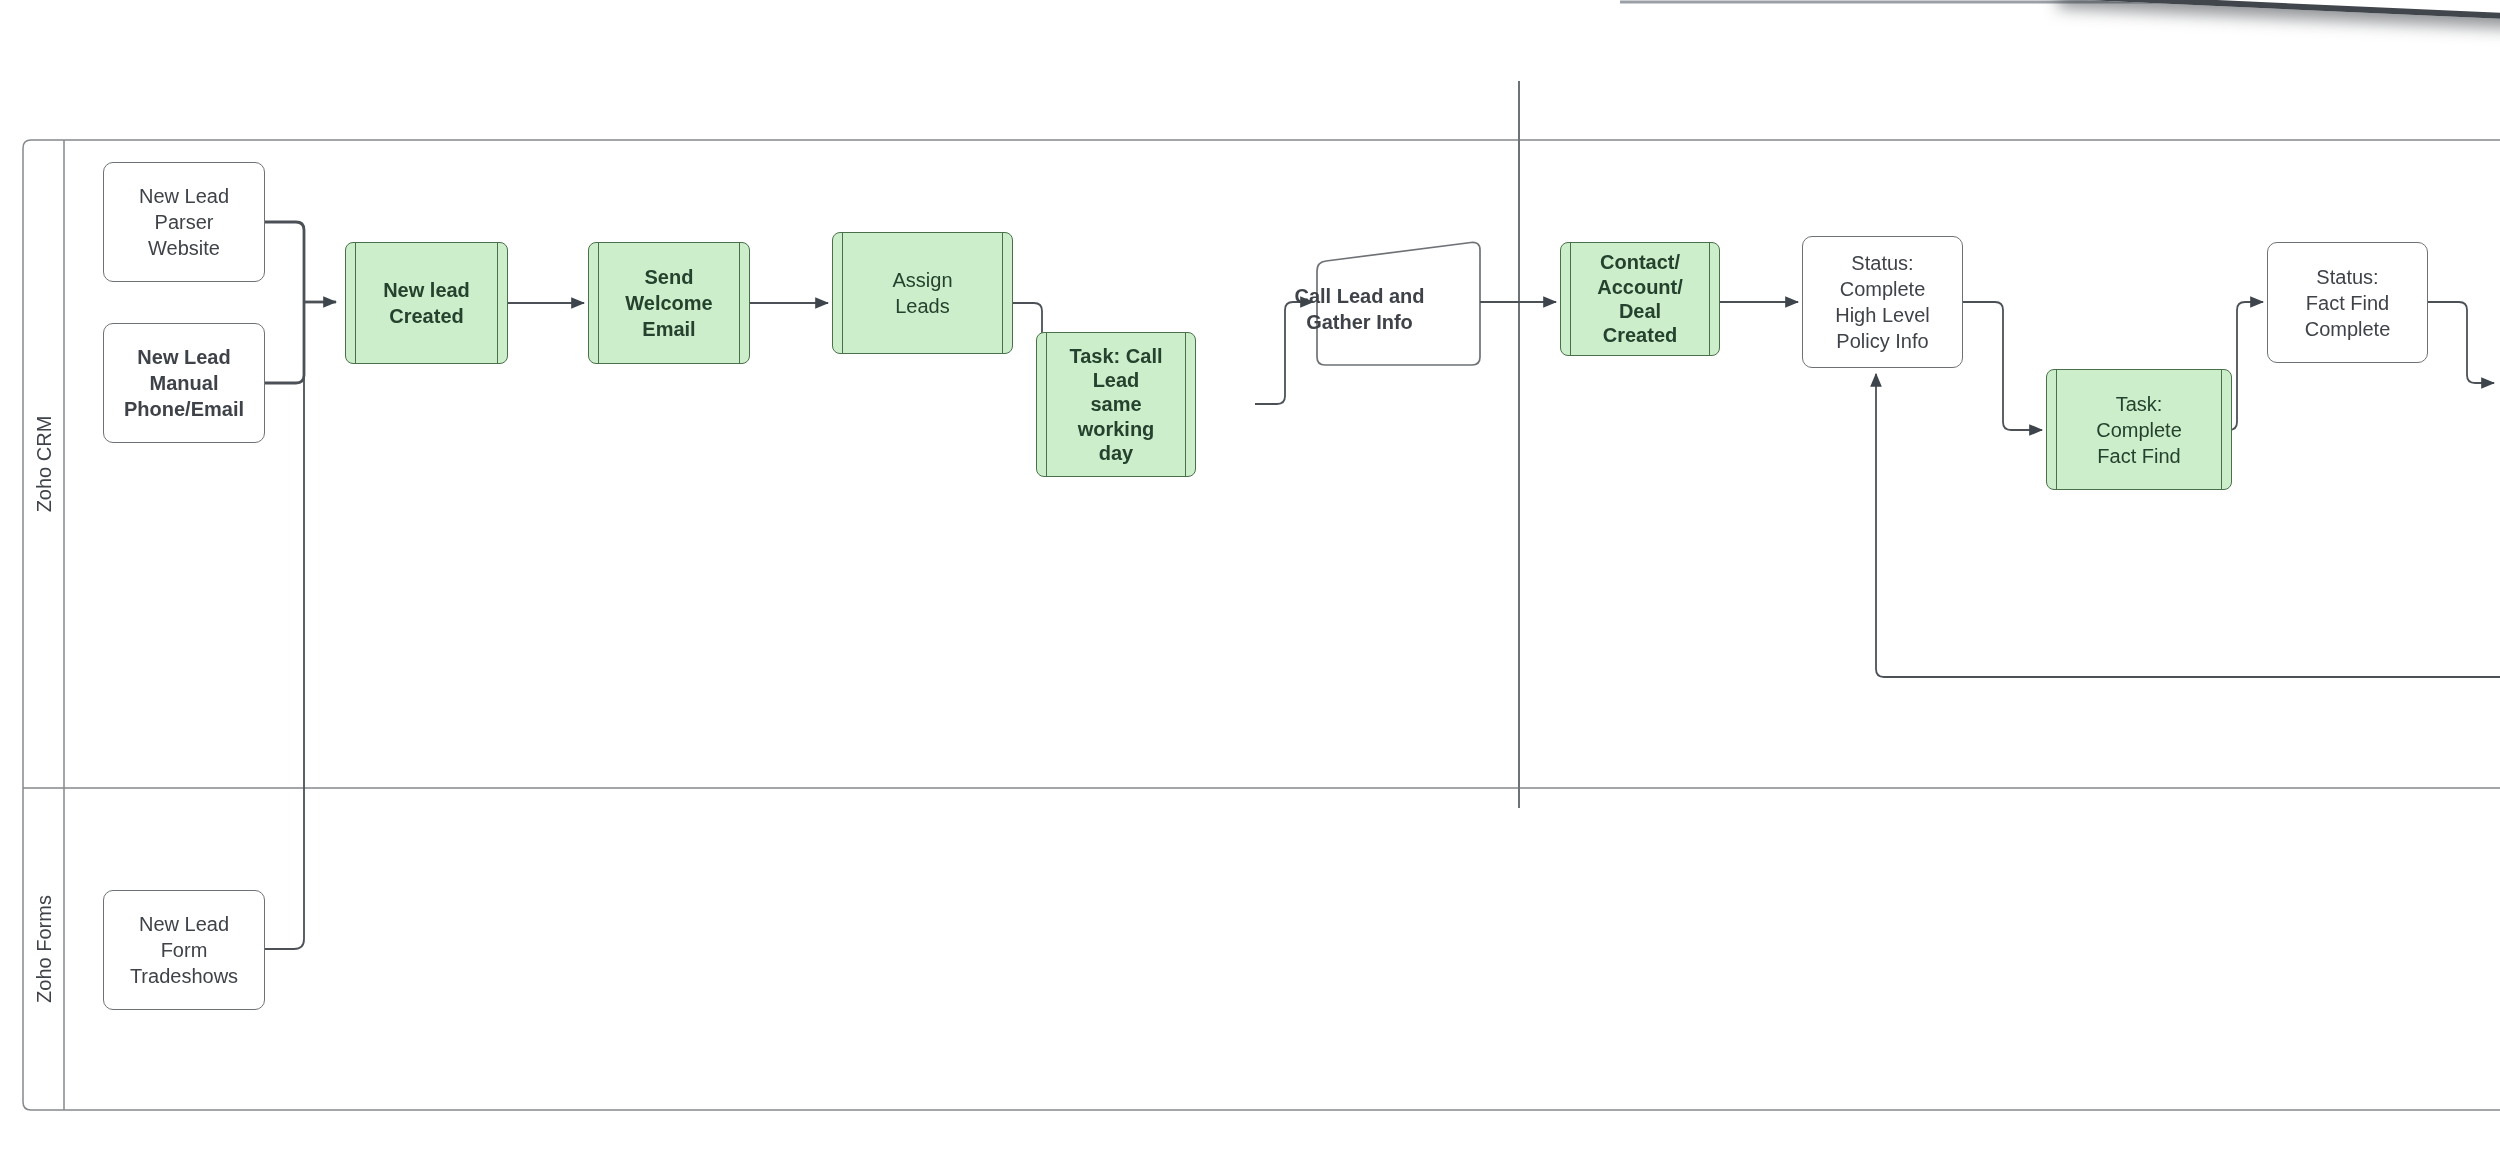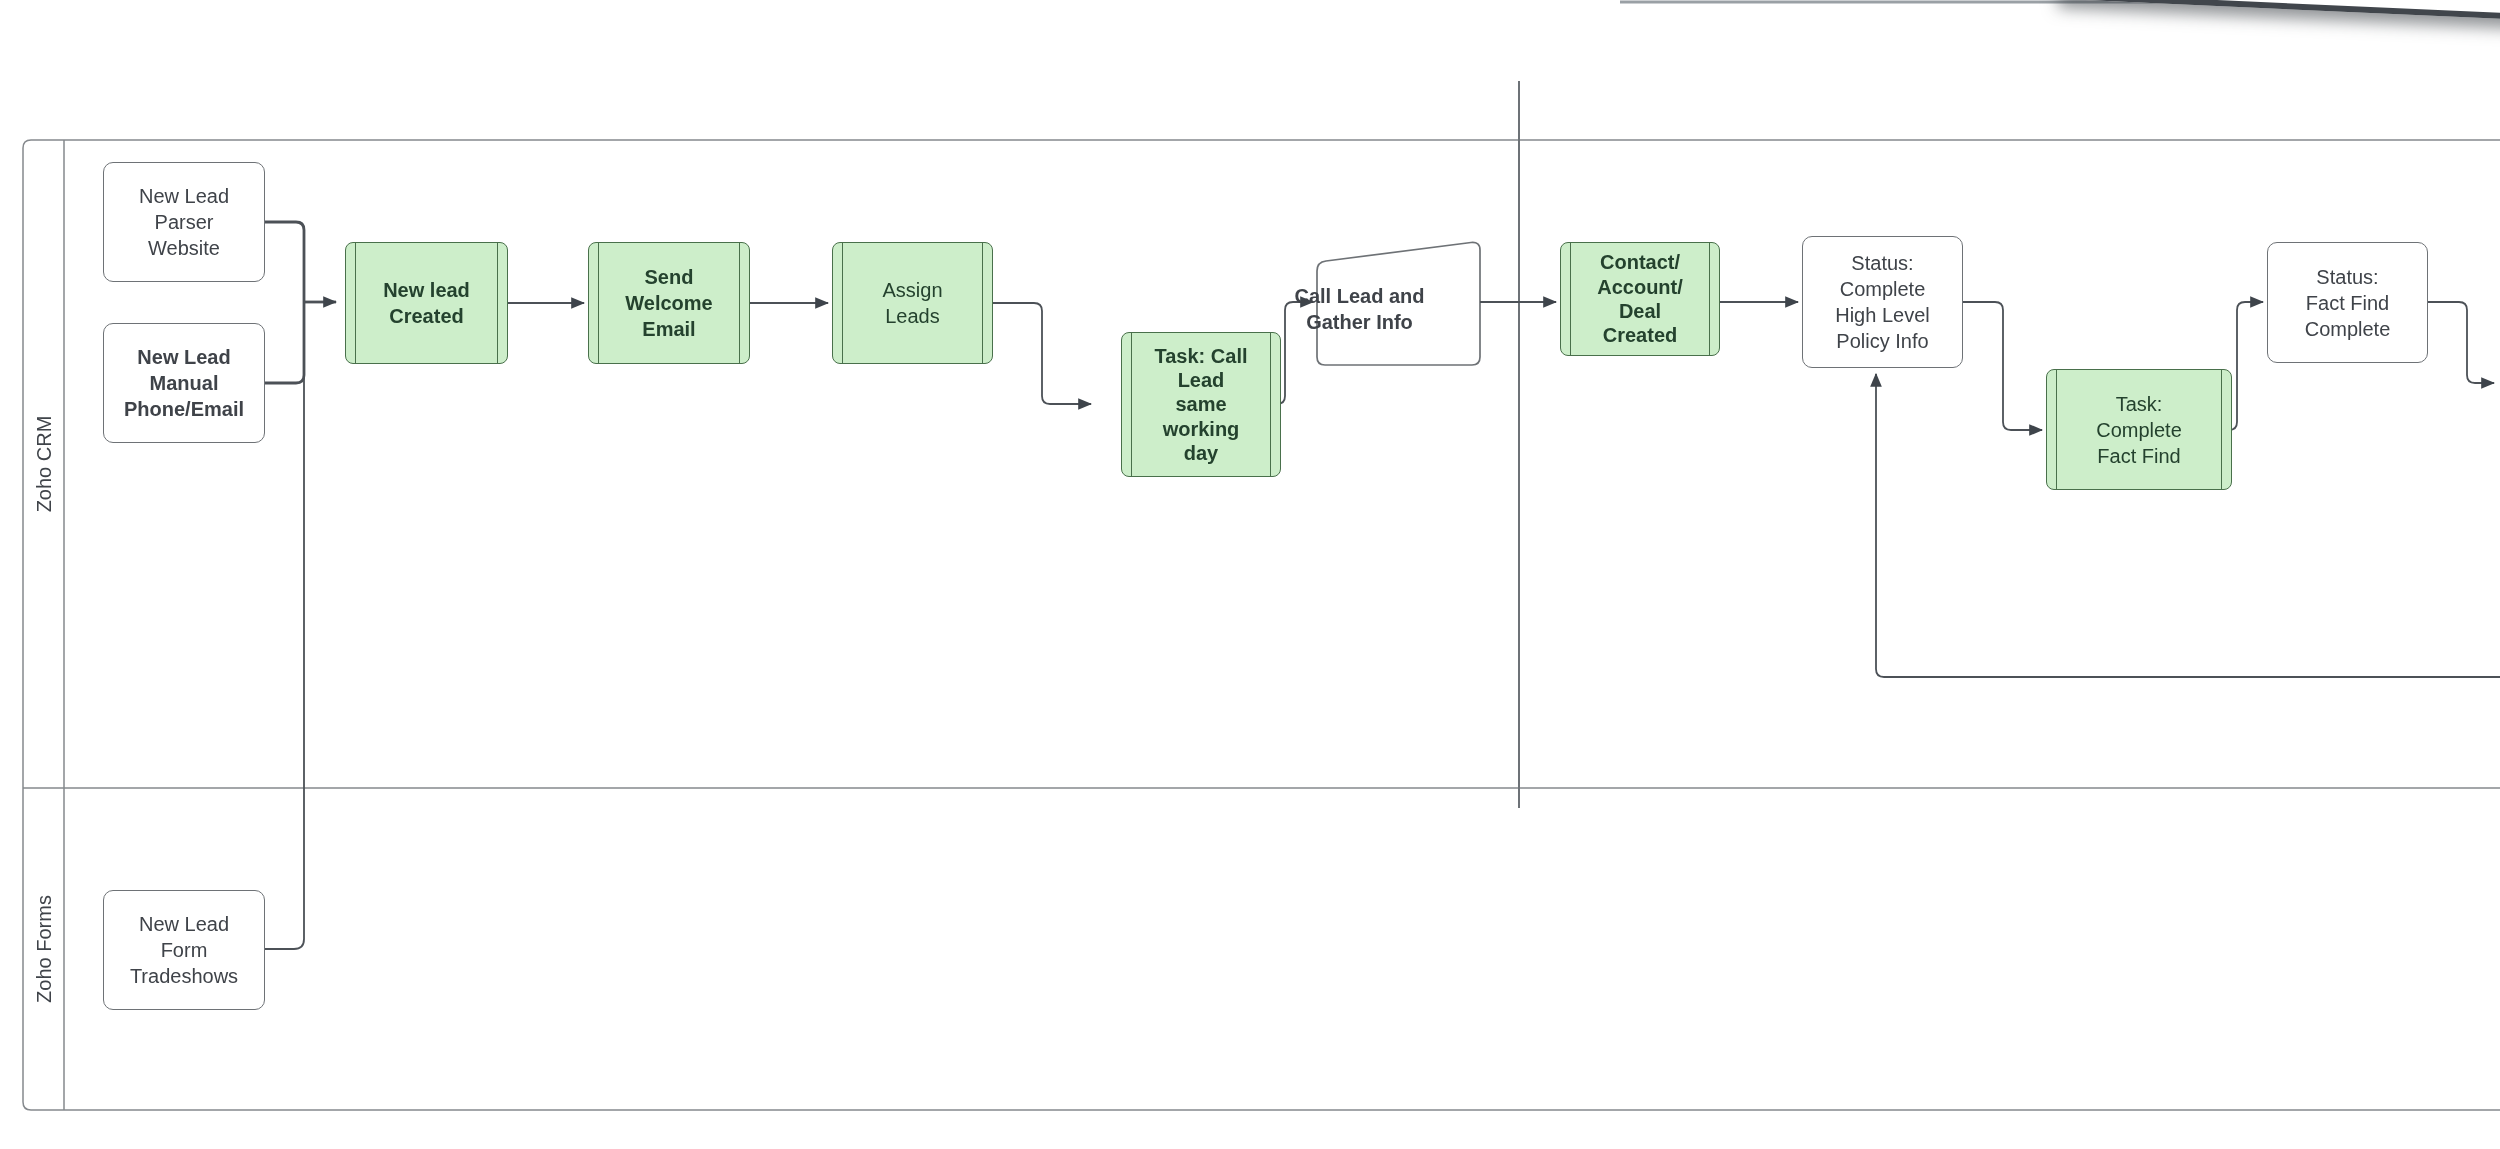--- a/index.html
+++ b/index.html
@@ -121,26 +121,26 @@
     <span class="label">New lead
 Created</span>
   </div>
 
   <div class="node green bold" style="left:588px; top:242px; width:162px; height:122px;">
     <span class="label">Send
 Welcome
 Email</span>
   </div>
 
-  <div class="node green" style="left:832px; top:242px; width:161px; height:122px;">
+  <div class="node green" style="left:832px; top:232px; width:181px; height:122px;">
     <span class="label">Assign
 Leads</span>
   </div>
 
-  <div class="node green bold" style="left:1121px; top:332px; width:160px; height:145px; line-height:1.22;">
+  <div class="node green bold" style="left:1036px; top:332px; width:160px; height:145px; line-height:1.22;">
     <span class="label">Task:  Call
 Lead
 same
 working
 day</span>
   </div>
 
   <div class="node bold naked" style="left:1278px; top:255px; width:163px; height:108px;">
     <span class="label">Call Lead and
 Gather Info</span>

